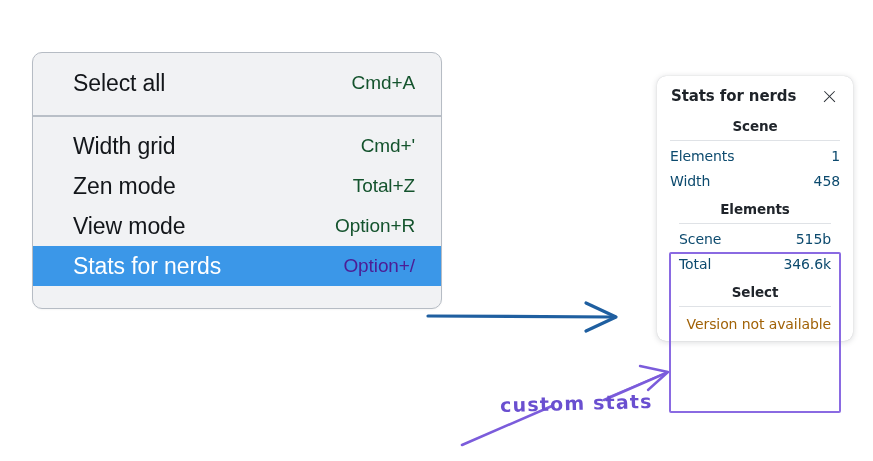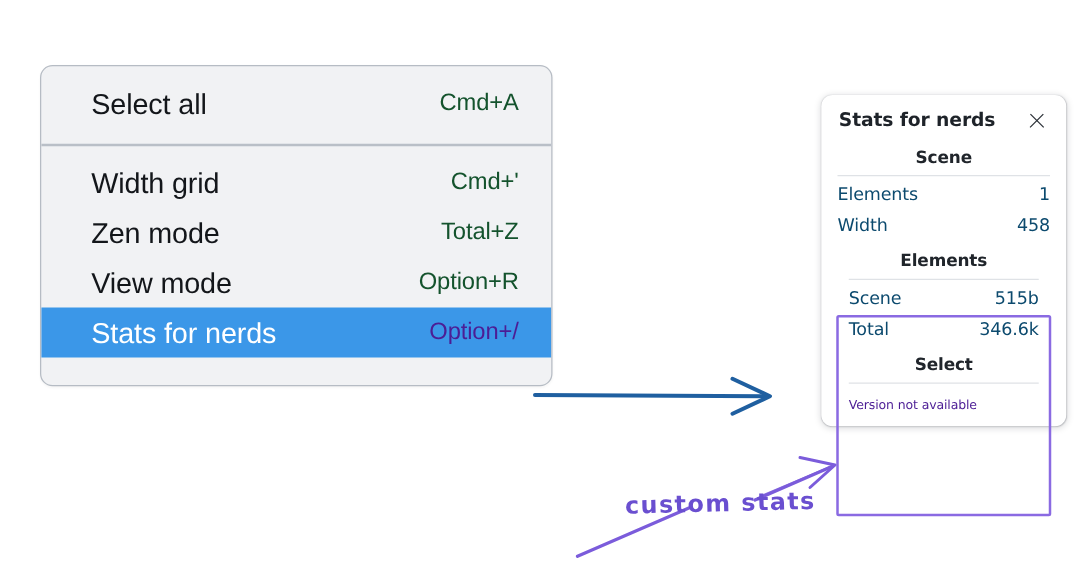--- a/index.html
+++ b/index.html
@@ -131,25 +131,26 @@
     justify-content: space-between;
     align-items: baseline;
     font-size: 14px;
     color: #0c4a6e;
     padding: 3px 0 3px 0;
     line-height: 19px;
   }
   .sp-row .sp-key { letter-spacing: -0.1px; }
   .sp-row .sp-val { letter-spacing: -0.1px; }
   .sp-note {
-    font-size: 10px;
-    color: #4c1d95;
+    font-size: 14px;
+    color: #a16207;
     padding: 5px 0 7px 0;
     line-height: 19px;
     letter-spacing: -0.1px;
+    text-align: right;
   }
 
   
   #custom-stats-box {
     position: absolute;
     left: 669px;
     top: 252px;
     width: 172px;
     height: 161px;
     border: 2.5px solid #8a6ae2;

